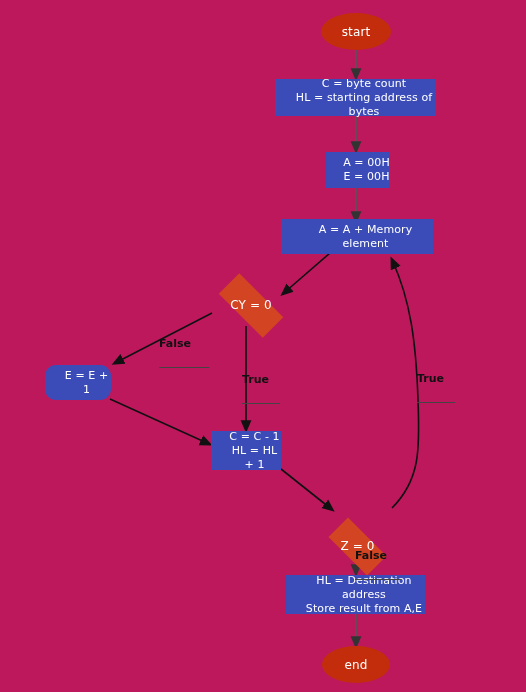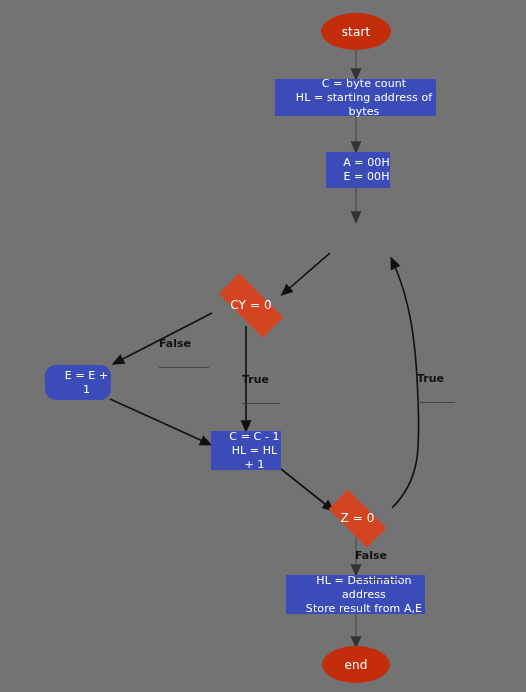--- a/index.html
+++ b/index.html
@@ -7,21 +7,21 @@
     padding: 0;
     background: #ffffff;
   }
   body {
     font-family: "DejaVu Sans", "Liberation Sans", sans-serif;
   }
   #canvas {
     position: relative;
     width: 526px;
     height: 692px;
-    background: #737373;
+    background: #be185d;
     overflow: hidden;
   }
   #edges {
     position: absolute;
     left: 0;
     top: 0;
     width: 526px;
     height: 692px;
   }
   .node {
@@ -122,36 +122,39 @@
   <div class="node process" style="left:275px; top:79px; width:161px; height:37px;">
     <span>C = byte count
 HL = starting address of bytes</span>
   </div>
 
   <div class="node process" style="left:326px; top:152px; width:64px; height:36px;">
     <span>A = 00H
 E = 00H</span>
   </div>
 
+  <div class="node process" style="left:281px; top:219px; width:152px; height:35px;">
+    <span>A = A + Memory element</span>
+  </div>
 
   <div class="node decision" style="left:207px; top:285px; width:88px; height:41px;">
     <span class="diamond-shape"></span>
     <span class="diamond-label">CY = 0</span>
   </div>
 
   <div class="node process" style="left:45px; top:365px; width:66px; height:35px;border-radius:11px;">
     <span>E = E + 1</span>
   </div>
 
   <div class="node process" style="left:211px; top:431px; width:70px; height:39px;">
     <span>C = C - 1
 HL = HL + 1</span>
   </div>
 
-  <div class="node decision" style="left:319px; top:499px; width:77px; height:39px;">
+  <div class="node decision" style="left:319px; top:527px; width:77px; height:39px;">
     <span class="diamond-shape"></span>
     <span class="diamond-label">Z = 0</span>
   </div>
 
   <div class="node process" style="left:286px; top:575px; width:139px; height:39px;">
     <span>HL = Destination address
 Store result from A,E</span>
   </div>
 
   <div class="node terminal" style="left:322px; top:646px; width:68px; height:37px;">

